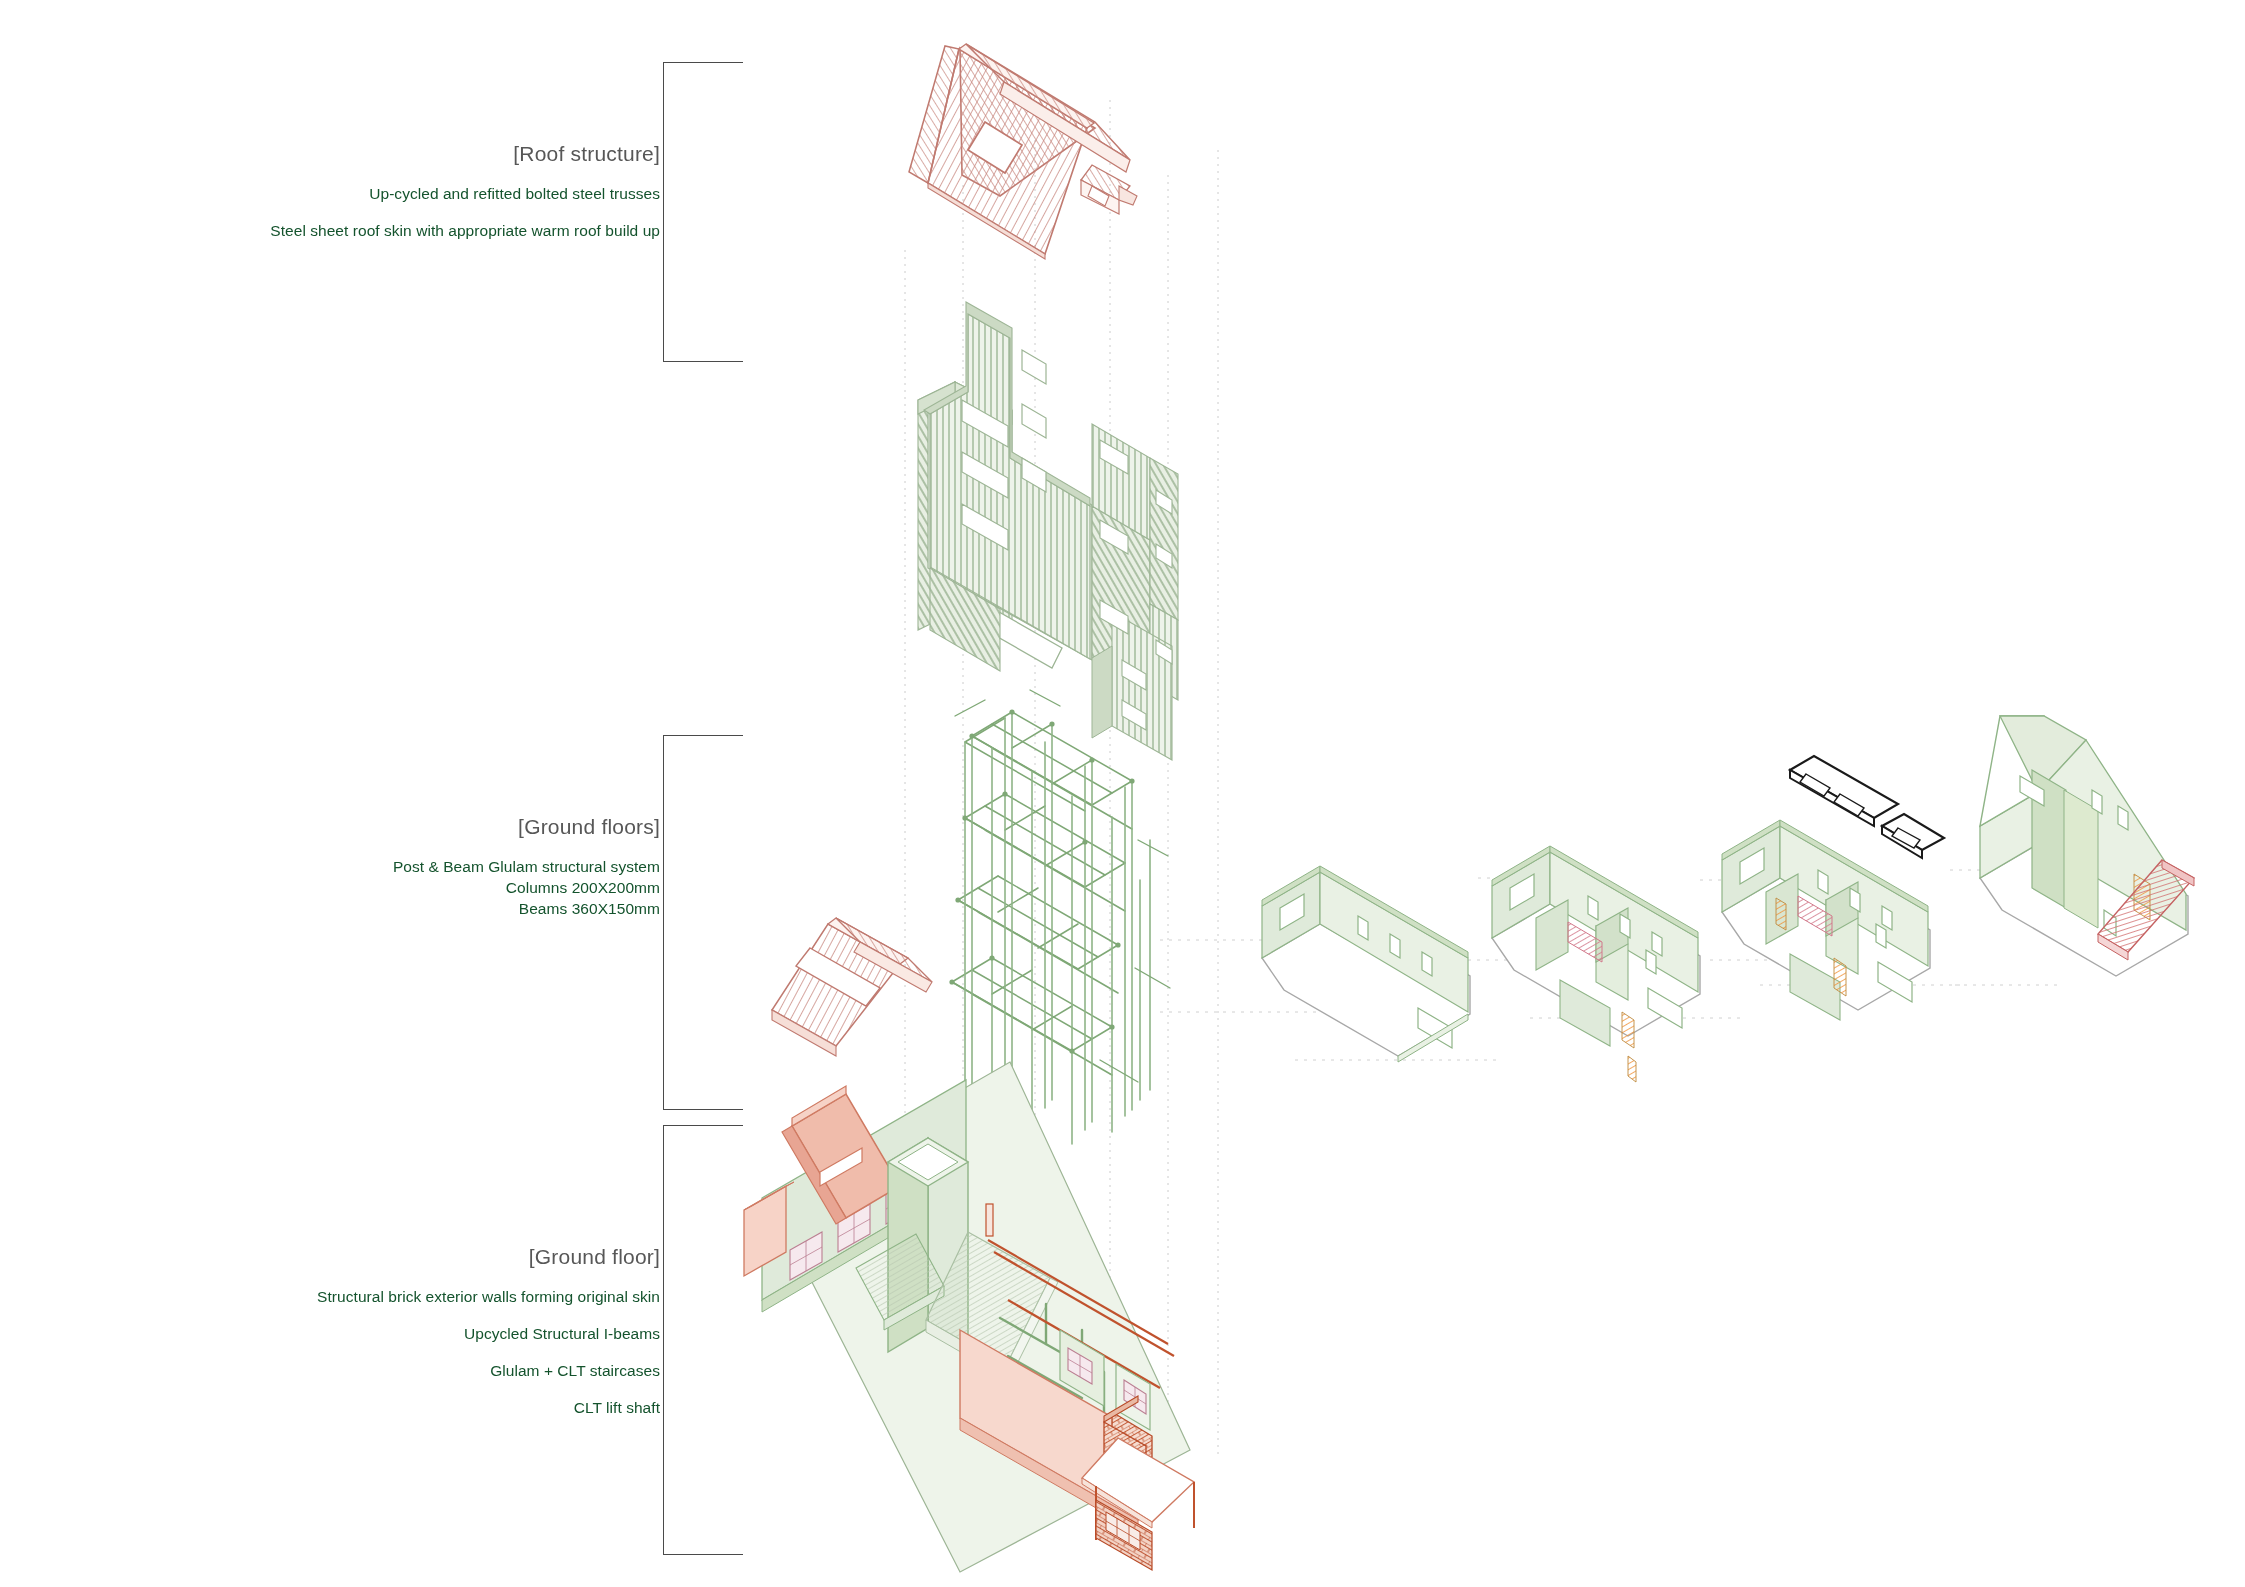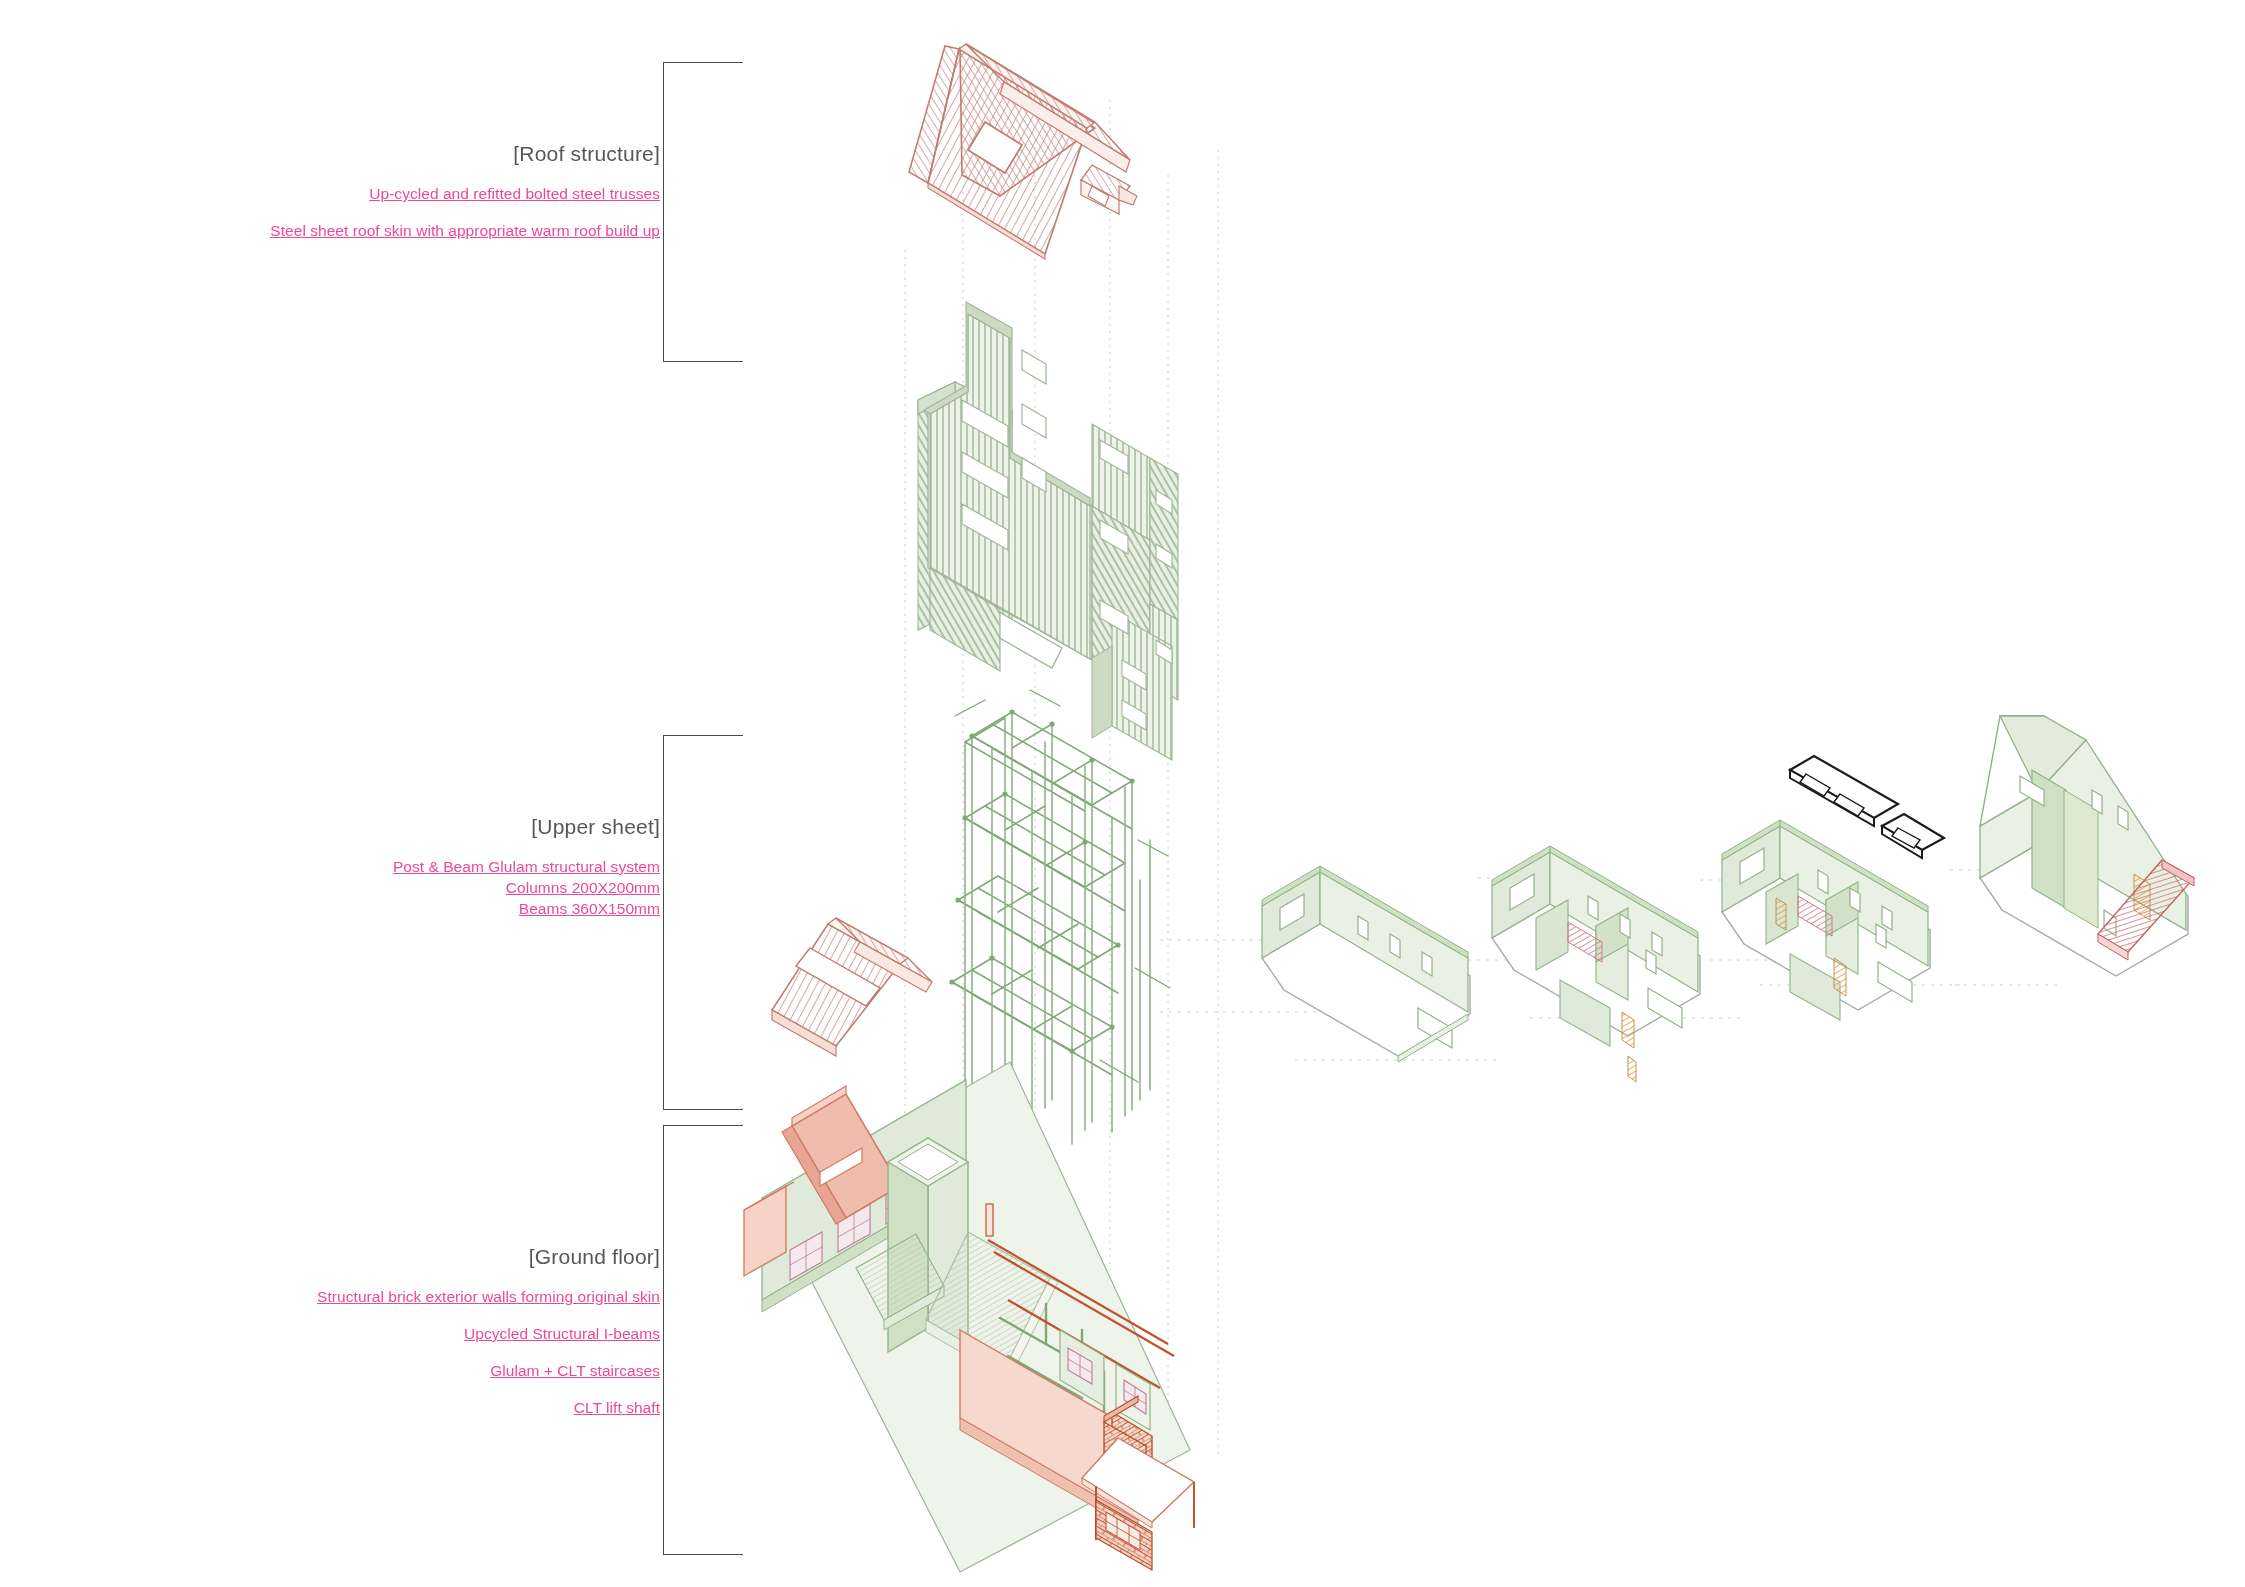--- a/index.html
+++ b/index.html
@@ -21,24 +21,23 @@
   .anno .grp-title{
     font-size:21px;
     color:#575757;
     letter-spacing:.2px;
     margin:0 0 18px 0;
     white-space:nowrap;
   }
   .anno .line{
     font-size:15.5px;
     line-height:1.35;
-    color:#ec4899;
+    color:#14532d;
     margin:0 0 16px 0;
     letter-spacing:.05px;
-    text-decoration:underline;
   }
   .anno .line:last-child{margin-bottom:0;}
 
   
   .bracket{
     position:absolute;
     border-left:1.4px solid #4a4a4a;
     border-top:1.4px solid #4a4a4a;
     border-bottom:1.4px solid #4a4a4a;
     box-sizing:border-box;
@@ -53,21 +52,21 @@
 
 <div id="sheet">
 
   <div class="anno" style="left:200px;top:142px;width:460px;">
     <div class="grp-title">[Roof structure]</div>
     <div class="line">Up-cycled and refitted bolted steel trusses</div>
     <div class="line">Steel sheet roof skin with appropriate warm roof build up</div>
   </div>
 
   <div class="anno" style="left:200px;top:815px;width:460px;">
-    <div class="grp-title">[Upper sheet]</div>
+    <div class="grp-title">[Ground floors]</div>
     <div class="line" style="white-space:pre-line;">Post &amp; Beam Glulam structural system
 Columns 200X200mm
 Beams 360X150mm</div>
   </div>
 
   <div class="anno" style="left:200px;top:1245px;width:460px;">
     <div class="grp-title">[Ground floor]</div>
     <div class="line">Structural brick exterior walls forming original skin</div>
     <div class="line">Upcycled Structural I-beams</div>
     <div class="line">Glulam + CLT staircases</div>

